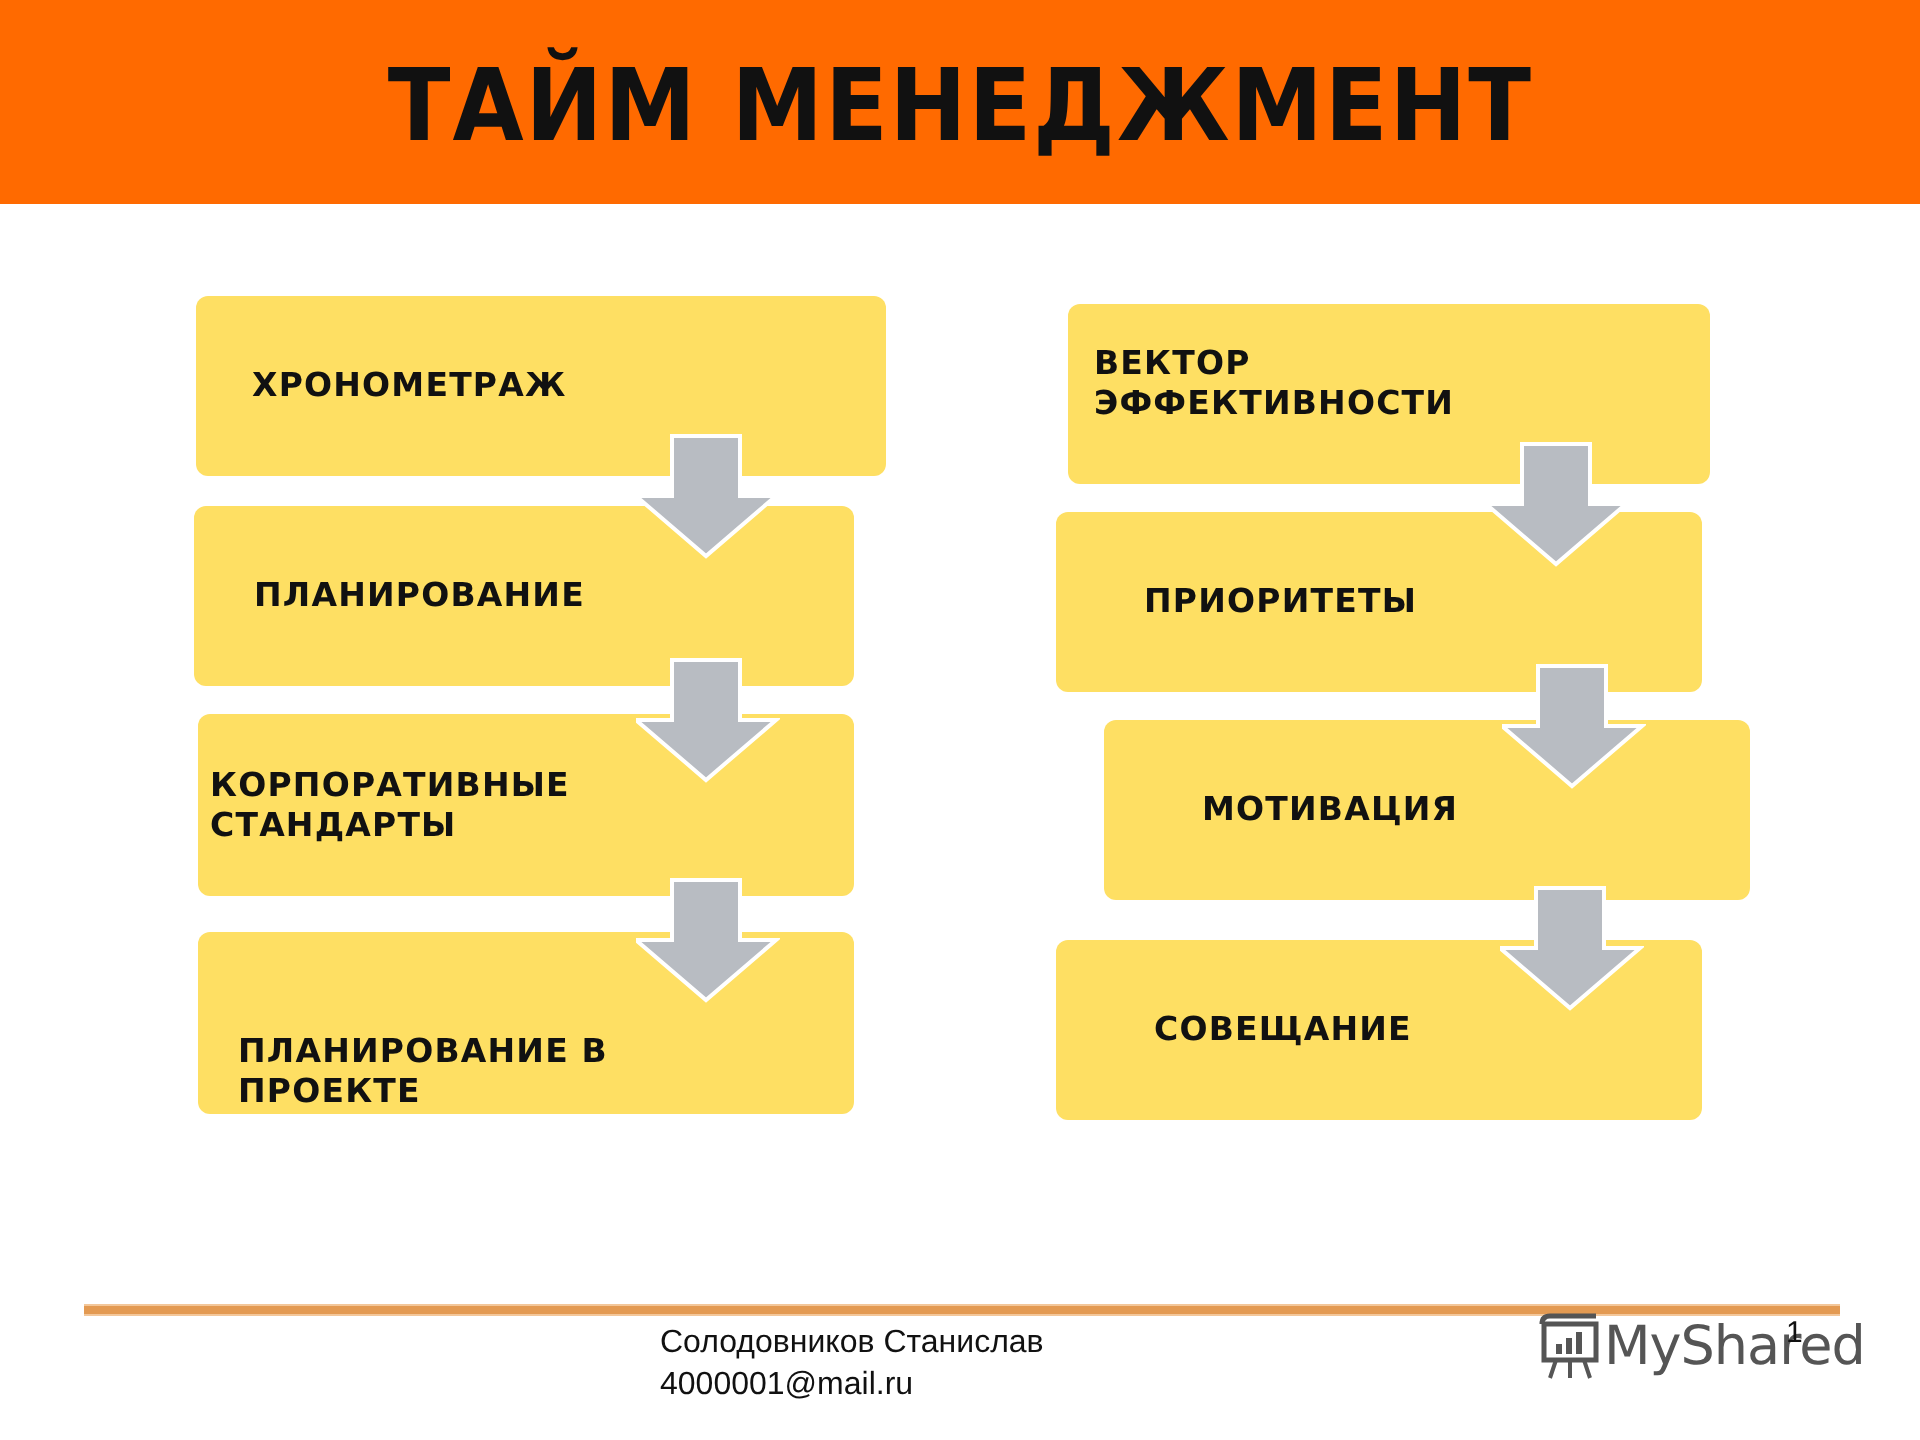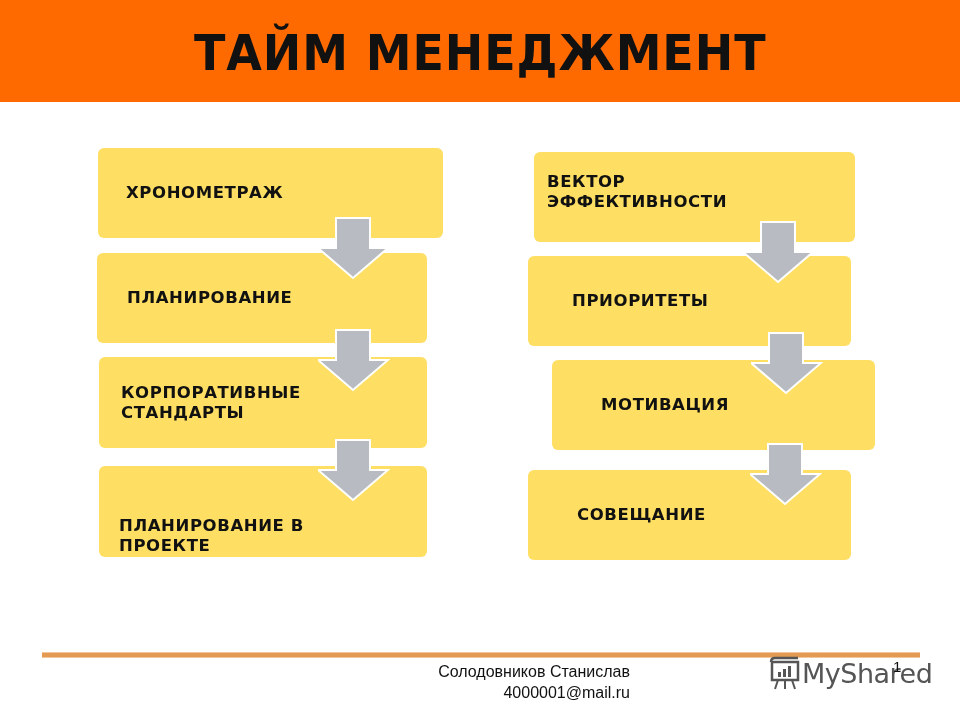--- a/index.html
+++ b/index.html
@@ -3,39 +3,39 @@
 <meta charset="utf-8">
 <style>
   html, body { margin:0; padding:0; }
   body { width:960px; height:720px; background:#ffffff; position:relative; overflow:hidden; font-family:"DejaVu Sans", sans-serif; }
   .header { position:absolute; left:0; top:0; width:960px; height:102px; background:#ff6a00; display:flex; align-items:center; justify-content:center; }
   .title { font-family:"DejaVu Sans", sans-serif; font-weight:bold; font-size:50px; color:#111; letter-spacing:1px; transform:scaleX(0.92); margin-top:4px; }
   .box { position:absolute; background:#fedf63; border-radius:6px; display:flex; align-items:center; box-sizing:border-box; }
   .box span { font-family:"DejaVu Sans", sans-serif; font-weight:bold; font-size:16.5px; line-height:20px; color:#111; letter-spacing:0.6px; }
   .arrow { position:absolute; }
   .footer-line { position:absolute; left:42px; top:652px; width:878px; height:4px; background:#e39a52; border-top:1px solid #f3c79a; border-bottom:1px solid #f3c79a; }
-  .footer-text { position:absolute; left:330px; top:661px; width:300px; text-align:right; font-family:"Liberation Sans", sans-serif; font-size:16px; line-height:21px; color:#111; }
+  .footer-text { position:absolute; left:330px; top:661px; width:300px; text-align:left; font-family:"Liberation Sans", sans-serif; font-size:16px; line-height:21px; color:#111; }
   .logo { position:absolute; left:768px; top:656px; display:flex; align-items:center; }
   .logo-text { font-family:"DejaVu Sans", sans-serif; font-size:27px; color:#555; letter-spacing:-0.5px; }
   .page-num { position:absolute; left:893px; top:658px; font-family:"Liberation Sans", sans-serif; font-size:15px; color:#111; }
 </style>
 </head>
 <body>
 
 <div class="header">
   <div class="title">ТАЙМ МЕНЕДЖМЕНТ</div>
 </div>
 
 <div class="box" style="left:98px;top:148px;width:345px;height:90px;padding-left:28px;">
   <span>ХРОНОМЕТРАЖ</span>
 </div>
 <div class="box" style="left:97px;top:253px;width:330px;height:90px;padding-left:30px;">
   <span>ПЛАНИРОВАНИЕ</span>
 </div>
-<div class="box" style="left:99px;top:357px;width:328px;height:91px;padding-left:22px;">
+<div class="box" style="left:99px;top:357px;width:328px;height:91px;padding-left:6px;">
   <span style="width:230px;">КОРПОРАТИВНЫЕ СТАНДАРТЫ</span>
 </div>
 <div class="box" style="left:99px;top:466px;width:328px;height:91px;padding-left:20px;">
   <span style="width:220px;margin-top:48px;">ПЛАНИРОВАНИЕ В ПРОЕКТЕ</span>
 </div>
 
 <div class="box" style="left:534px;top:152px;width:321px;height:90px;padding-left:13px;">
   <span style="width:220px;margin-top:-10px;">ВЕКТОР ЭФФЕКТИВНОСТИ</span>
 </div>
 <div class="box" style="left:528px;top:256px;width:323px;height:90px;padding-left:44px;">

